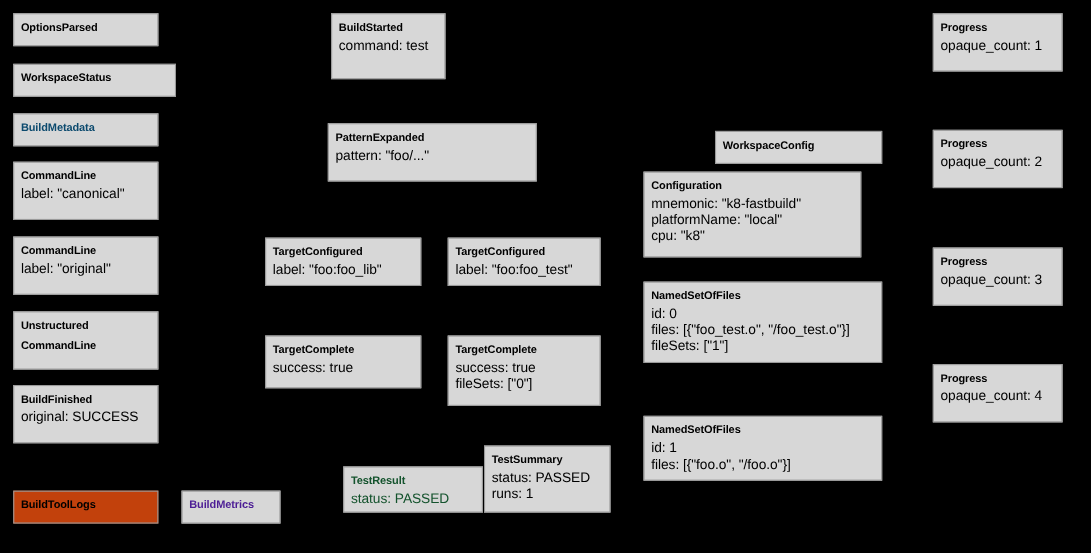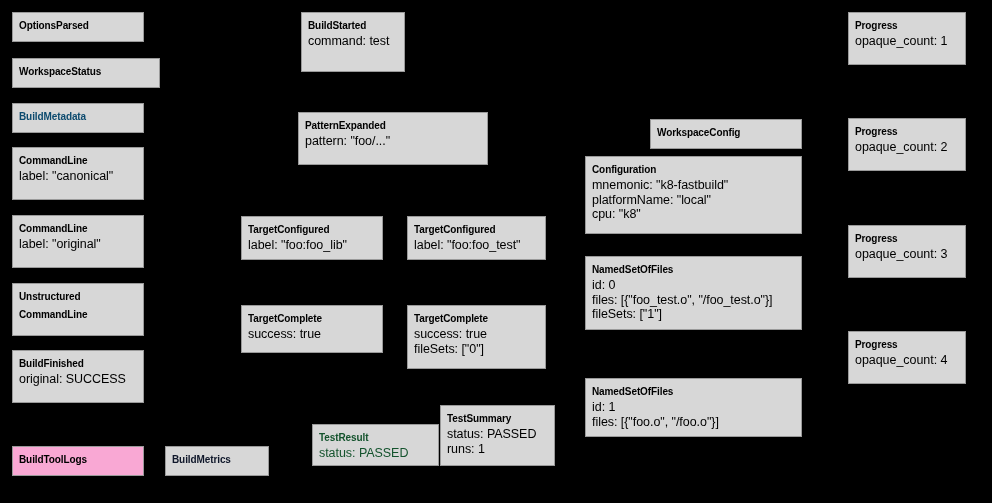--- a/index.html
+++ b/index.html
@@ -77,24 +77,24 @@
     </div>
     <div class="node" style="left: 12px; top: 283px; width: 132px; height: 53px; background: rgb(215, 215, 215); border-color: rgb(154, 154, 154); color: rgb(0, 0, 0);">
       <span class="node-title-block"><span class="node-title">Unstructured</span><br><span class="node-title">CommandLine</span></span>
     </div>
     <div class="node" style="left: 12px; top: 350px; width: 132px; height: 53px; background: rgb(215, 215, 215); border-color: rgb(154, 154, 154); color: rgb(0, 0, 0);">
       <span class="node-title-block"><span class="node-title">BuildFinished</span></span>
       <span class="node-fields">
         <span class="field">original: SUCCESS</span>
       </span>
     </div>
-    <div class="node" style="left: 12px; top: 446px; width: 132px; height: 30px; background: #f9a8d4; border-color: rgb(154, 154, 154); color: rgb(0, 0, 0);">
+    <div class="node" style="left: 12px; top: 446px; width: 132px; height: 30px; background: #c2410c; border-color: rgb(154, 154, 154); color: rgb(0, 0, 0);">
       <span class="node-title-block"><span class="node-title">BuildToolLogs</span></span>
     </div>
-    <div class="node" style="left: 165px; top: 446px; width: 104px; height: 30px; background: rgb(215, 215, 215); border-color: rgb(154, 154, 154); color: #0f172a;">
+    <div class="node" style="left: 165px; top: 446px; width: 90px; height: 30px; background: rgb(215, 215, 215); border-color: rgb(154, 154, 154); color: #4c1d95;">
       <span class="node-title-block"><span class="node-title">BuildMetrics</span></span>
     </div>
     <div class="node" style="left: 301px; top: 12px; width: 104px; height: 60px; background: rgb(215, 215, 215); border-color: rgb(154, 154, 154); color: rgb(0, 0, 0);">
       <span class="node-title-block"><span class="node-title">BuildStarted</span></span>
       <span class="node-fields">
         <span class="field">command: test</span>
       </span>
     </div>
     <div class="node" style="left: 298px; top: 112px; width: 190px; height: 53px; background: rgb(215, 215, 215); border-color: rgb(154, 154, 154); color: rgb(0, 0, 0);">
       <span class="node-title-block"><span class="node-title">PatternExpanded</span></span>
@@ -136,21 +136,21 @@
     <div class="node" style="left: 440px; top: 405px; width: 115px; height: 61px; background: rgb(215, 215, 215); border-color: rgb(154, 154, 154); color: rgb(0, 0, 0);">
       <span class="node-title-block"><span class="node-title">TestSummary</span></span>
       <span class="node-fields">
         <span class="field">status: PASSED</span>
         <span class="field">runs: 1</span>
       </span>
     </div>
     <div class="node" style="left: 650px; top: 73px; width: 152px; height: 30px; background: rgb(215, 215, 215); border-color: rgb(154, 154, 154); color: rgb(0, 0, 0); margin-top: 46px;">
       <span class="node-title-block"><span class="node-title">WorkspaceConfig</span></span>
     </div>
-    <div class="node" style="left: 585px; top: 156px; width: 217px; height: 78px; background: rgb(215, 215, 215); border-color: rgb(154, 154, 154); color: rgb(0, 0, 0);">
+    <div class="node" style="left: 585px; top: 156px; width: 198px; height: 78px; background: rgb(215, 215, 215); border-color: rgb(154, 154, 154); color: rgb(0, 0, 0);">
       <span class="node-title-block"><span class="node-title">Configuration</span></span>
       <span class="node-fields">
         <span class="field">mnemonic: "k8-fastbuild"</span>
         <span class="field">platformName: "local"</span>
         <span class="field">cpu: "k8"</span>
       </span>
     </div>
     <div class="node" style="left: 585px; top: 256px; width: 217px; height: 74px; background: rgb(215, 215, 215); border-color: rgb(154, 154, 154); color: rgb(0, 0, 0);">
       <span class="node-title-block"><span class="node-title">NamedSetOfFiles</span></span>
       <span class="node-fields">

